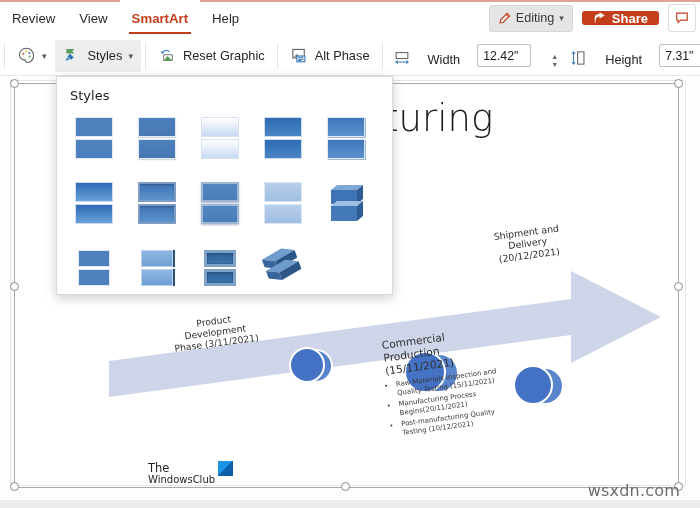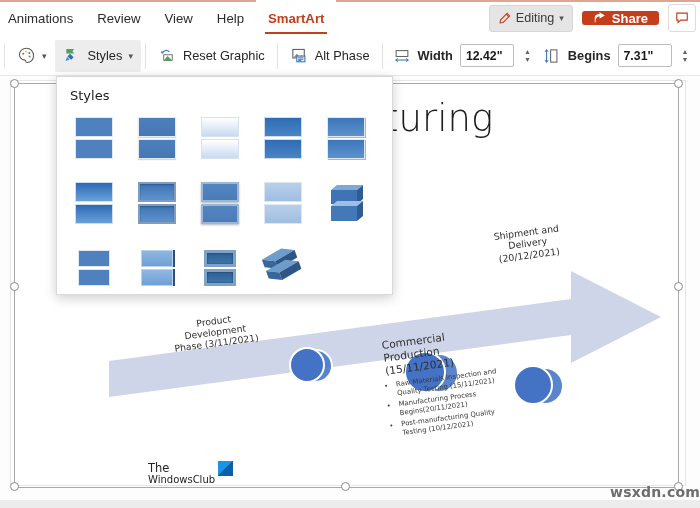--- a/index.html
+++ b/index.html
@@ -62,21 +62,21 @@
   }
   .rb-btn.active{background:#ededed;}
   .rb-label{font-size:12.8px;color:#262626;}
   .rb-field{
     border:1px solid #bdbdbd;background:#fff;border-radius:2px;height:23px;
     width:54px;font-size:12.3px;color:#1a1a1a;display:flex;align-items:center;
     padding:0 5px;box-sizing:border-box;
   }
   .spin{display:flex;flex-direction:column;justify-content:center;gap:3px;margin-left:3px;}
   .spin span{font-size:7px;line-height:5px;color:#666;}
-  .sp-group{display:flex;align-items:center;gap:7px;padding:0 6px;font-weight:bold;}
+  .sp-group{display:flex;align-items:flex-end;gap:17px;padding:0 6px;}
 
   
   .canvas{
     position:absolute;left:0;top:76px;width:700px;height:432px;
     background:#fdfdfd;overflow:hidden;
   }
   .slide{
     position:absolute;left:10px;top:4px;width:676px;height:406px;
     background:#fff;border:1px solid #e6e6e6;box-sizing:border-box;
   }
@@ -151,45 +151,42 @@
   .v-int .bx{background:linear-gradient(#2f6cb5,#4a84c4);border:1px solid #cfdcee;}
   .v-mod .bx{background:linear-gradient(#3d76bb,#5b92cd);border:1px solid #e0e8f3;box-shadow:1px 1px 0 #9fb6d4;}
   .v-grad .bx{background:linear-gradient(#2d6ab4,#6aa1da);border:1px solid #cddcef;}
   .v-inset .bx{background:linear-gradient(#3e74b5,#5e93cc);border:2px solid #7f9cc2;box-shadow:inset 0 1px 2px rgba(0,0,0,.25);}
   .v-card .bx{background:linear-gradient(#5385c0,#4a7cb8);border:2px solid #9db6d3;box-shadow:0 1px 2px rgba(90,110,140,.5);}
   .v-pale .bx{background:linear-gradient(#b9cfea,#9fbee2);border:1px solid #dde7f4;}
   .v-small .bx{width:32px;height:17px;background:#4e81bd;border:1px solid #dfe8f3;}
   .v-bevel .bx{width:32px;height:17px;background:linear-gradient(#8fb7e2,#6fa0d4);border:1px solid #bcd2ea;box-shadow:2px 0 0 #2c4f7c;}
   .v-deep .bx{width:32px;height:17px;background:linear-gradient(#2e5f94,#3c78ad);border:3px solid #7fa3c8;box-shadow:inset 0 0 2px rgba(0,0,0,.5);}
   .wsx{
-    position:absolute;right:0;bottom:8px;font-size:14px;color:#6d6d6d;
-    font-family:"DejaVu Sans",sans-serif;letter-spacing:.2px;font-weight:bold;
+    position:absolute;right:20px;bottom:8px;font-size:16px;color:#6d6d6d;
+    font-family:"DejaVu Sans",sans-serif;letter-spacing:.2px;
   }
   .botstrip{position:absolute;left:0;top:500px;width:700px;height:8px;background:#ececec;}
 </style>
 </head>
 <body>
 
 <div class="app">
 
   <div class="topbar">
-    <div class="menu-item first">
-      <span>Animations</span>
-    </div>
     <div class="menu-item">
       <span>Review</span>
     </div>
     <div class="menu-item">
       <span>View</span>
     </div>
+    <div class="menu-item active">
+      <span>SmartArt</span>
+    </div>
     <div class="menu-item">
       <span>Help</span>
-    </div>
-    <div class="menu-item active">
-      <span>SmartArt</span>
     </div>
 
     <div class="topbar-right">
       <div class="editing-btn">
         <svg width="13" height="13" viewBox="0 0 16 16">
           <path d="M11.2 1.6l3.2 3.2-8 8-3.9.7.7-3.9z" fill="none" stroke="#c43e1c" stroke-width="1.3"></path>
           <path d="M10.1 2.7l3.2 3.2" stroke="#c43e1c" stroke-width="1.3"></path>
         </svg>
         <span>Editing</span>
         <span class="caret">▾</span>
@@ -271,21 +268,21 @@
         <span>▲</span>
         <span>▼</span>
       </div>
     </div>
 
     <div class="sp-group">
       <svg width="18" height="18" viewBox="0 0 20 20">
         <path d="M4 3v14M4 3l-1.7 2.4M4 3l1.7 2.4M4 17l-1.7-2.4M4 17l1.7-2.4" stroke="#2e6fb5" stroke-width="1.1" fill="none"></path>
         <rect x="8.5" y="3.2" width="7" height="13.6" fill="none" stroke="#5b5b5b" stroke-width="1.1"></rect>
       </svg>
-      <span class="rb-label">Begins</span>
+      <span class="rb-label">Height</span>
       <div class="rb-field">
         <span>7.31"</span>
       </div>
       <div class="spin">
         <span>▲</span>
         <span>▼</span>
       </div>
     </div>
   </div>
 

